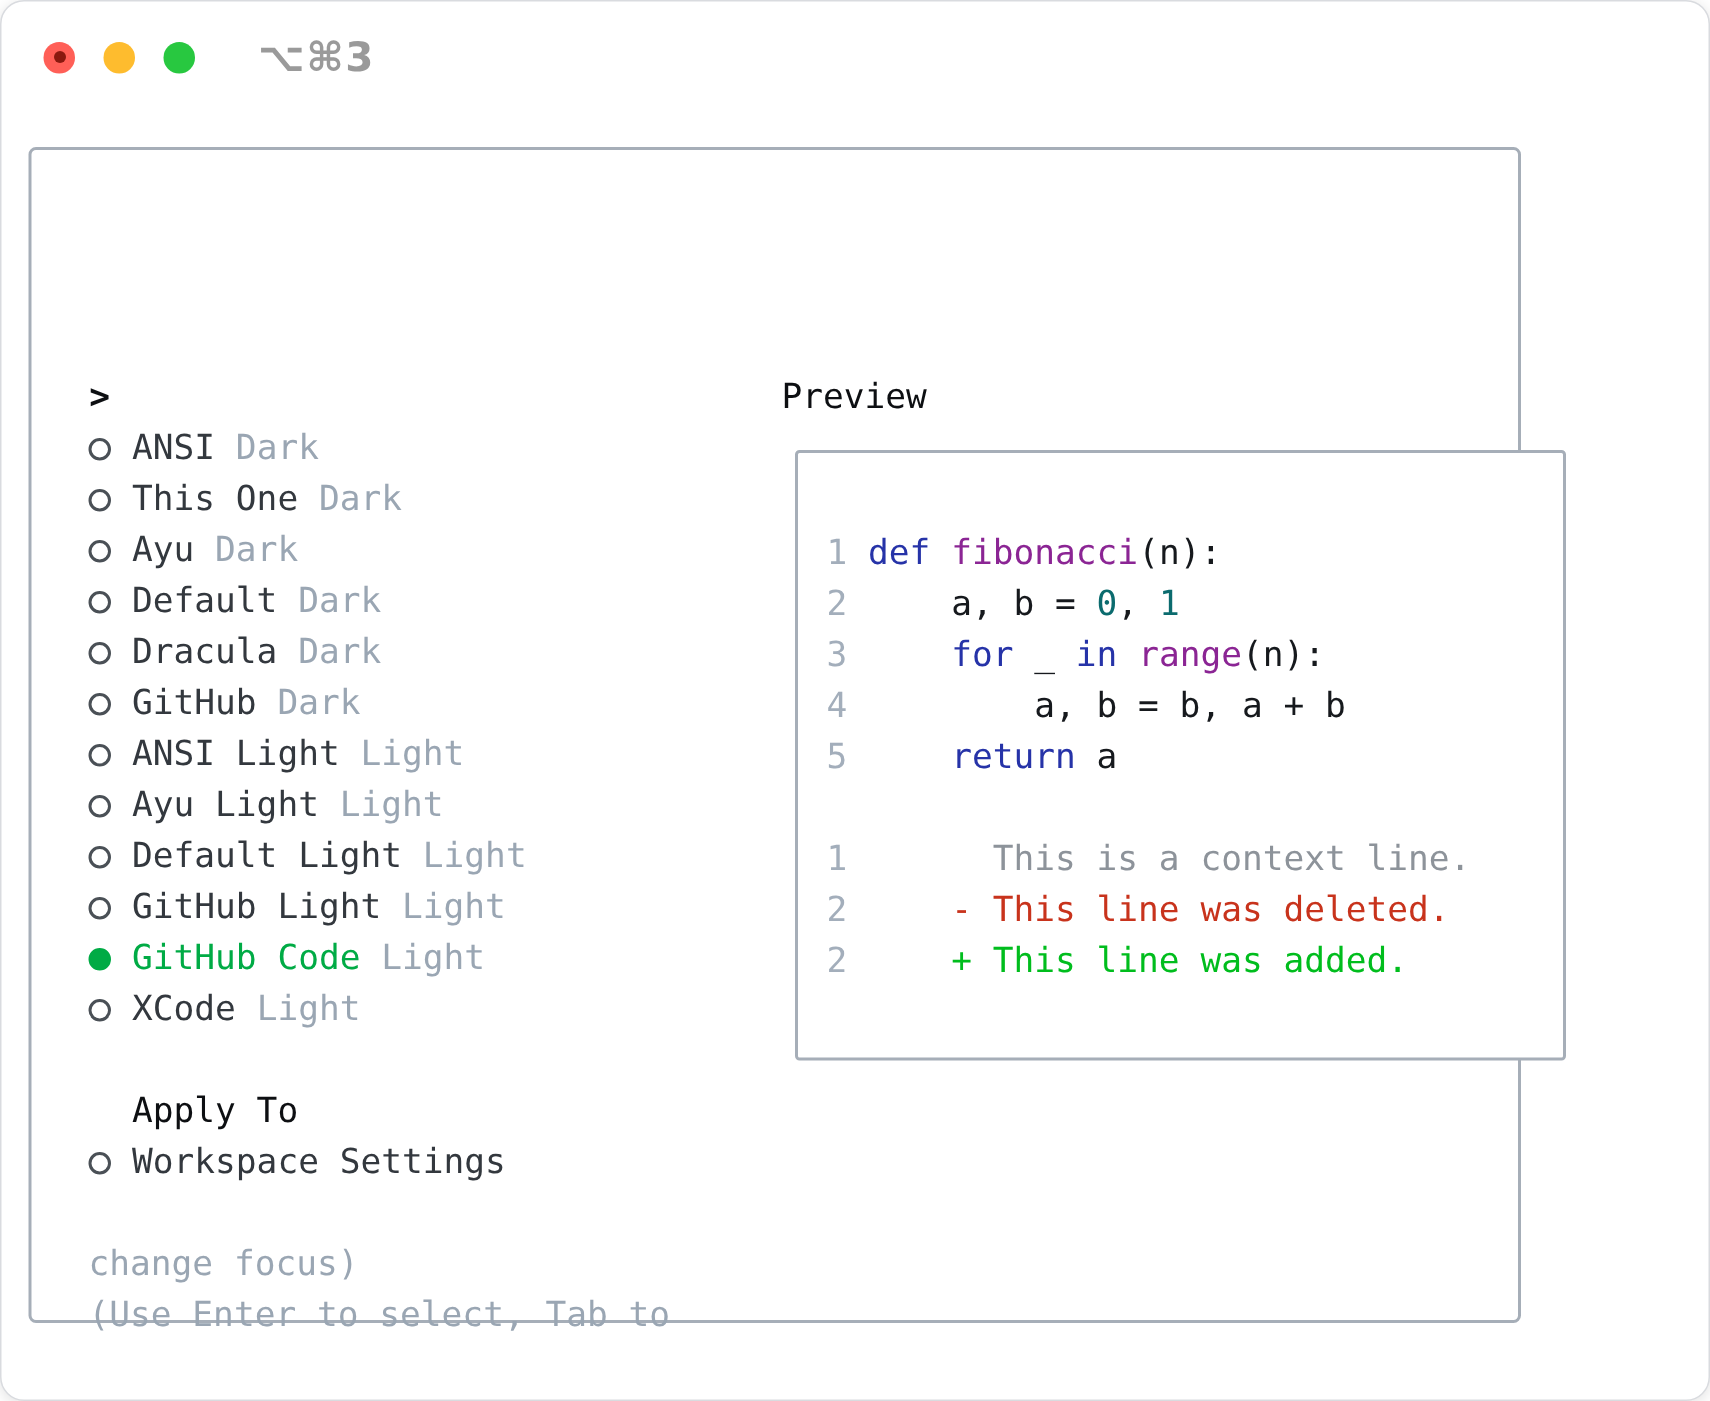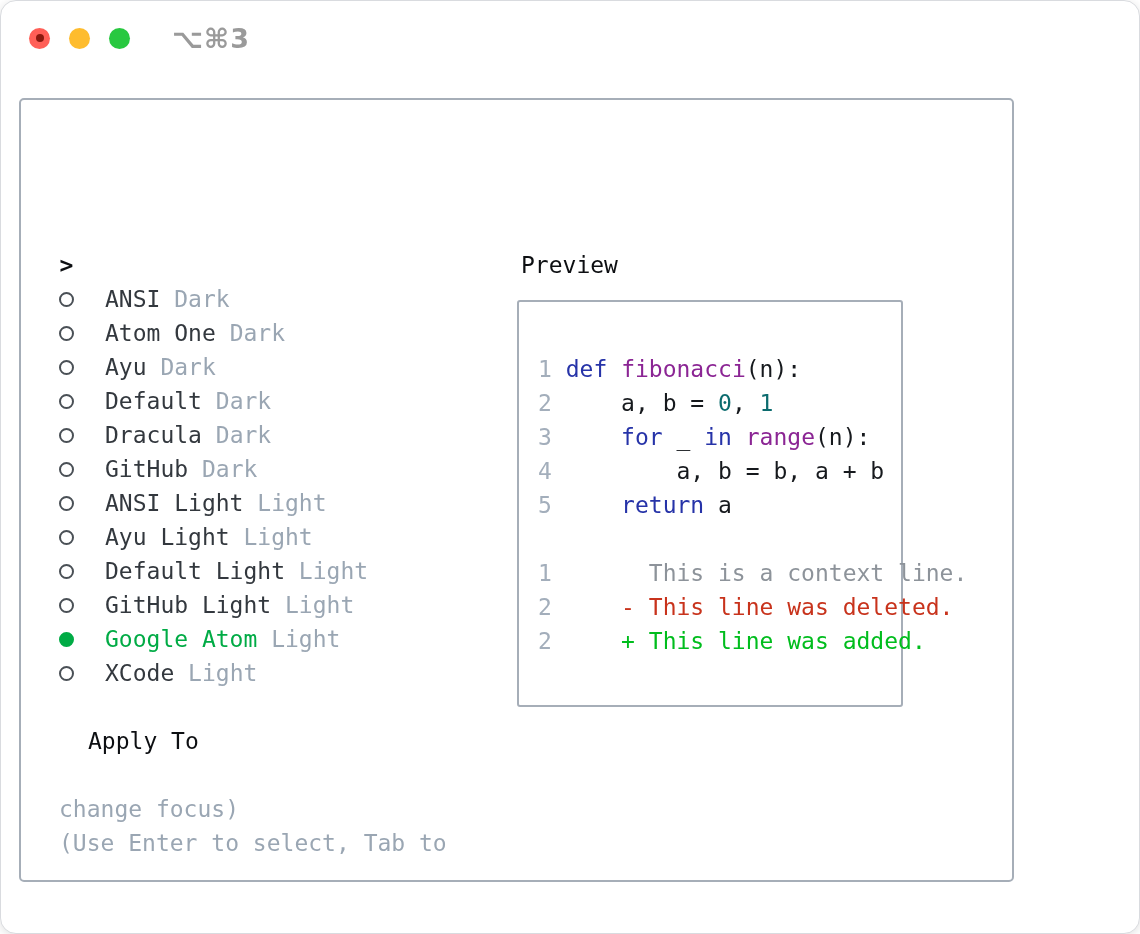--- a/index.html
+++ b/index.html
@@ -22,27 +22,27 @@
   .panel{position:absolute;left:18px;top:97px;width:995px;height:784px;border:2px solid var(--border-gray);border-radius:5px;background:#fff;}
   
   .left{position:absolute;left:38px;top:148px;font-size:23px;}
   .row{height:34px;line-height:34px;display:flex;align-items:center;white-space:pre;}
   .iconbox{width:15px;height:15px;margin-right:14px;flex:0 0 auto;display:flex;align-items:center;justify-content:center;}
   .prompt{font-weight:bold;color:var(--heading-black);font-size:23px;}
   .h{font-weight:bold;color:var(--heading-black);}
   .ah{color:var(--heading-black);}
   .radio{width:15px;height:15px;margin-right:14px;flex:0 0 auto;border:2px solid var(--radio-ring);border-radius:50%;}
   .radio.sel{background:var(--accent-green);border-color:var(--accent-green);}
-  .tname{color:var(--text-dark);margin-left:17px;}
+  .tname{color:var(--text-dark);}
   .tname.sel{color:var(--accent-green);}
   .ttag{color:var(--dim-gray);}
   .hint{color:var(--dim-gray);}
   
   .preview-title{position:absolute;left:500px;top:148px;height:34px;line-height:34px;font-size:23px;font-weight:normal;color:var(--heading-black);}
-  .pbox{position:absolute;left:496px;top:200px;width:386px;height:407px;border:2px solid var(--border-gray);border-radius:3px;background:#fff;}
+  .pbox{position:absolute;left:509px;top:200px;width:514px;height:407px;border:2px solid var(--border-gray);border-radius:3px;background:#fff;}
   #code{padding:50px 0 0 19px;font-size:23px;}
   .cline{height:34px;line-height:34px;white-space:pre;}
   .sg-n{color:var(--linenum-gray);}
   .sg-k{color:var(--keyword-blue);}
   .sg-f{color:var(--function-purple);}
   .sg-p{color:var(--code-plain);}
   .sg-l{color:var(--literal-teal);}
   .sg-c{color:var(--context-gray);}
   .sg-d{color:var(--deleted-red);}
   .sg-a{color:var(--added-green);}
@@ -59,41 +59,42 @@
   </div>
 
   <div class="panel">
     <div class="left">
       <div class="row">
         <span class="iconbox prompt">&gt;</span>
       </div>
 
       <div id="theme-list">
           <div class="row"><span class="radio"></span><span class="tname">ANSI</span><span class="ttag"> Dark</span></div>
-          <div class="row"><span class="radio"></span><span class="tname">Atom One</span><span class="ttag"> Dark</span></div>
+          <div class="row"><span class="radio"></span><span class="tname">This One</span><span class="ttag"> Dark</span></div>
           <div class="row"><span class="radio"></span><span class="tname">Ayu</span><span class="ttag"> Dark</span></div>
           <div class="row"><span class="radio"></span><span class="tname">Default</span><span class="ttag"> Dark</span></div>
           <div class="row"><span class="radio"></span><span class="tname">Dracula</span><span class="ttag"> Dark</span></div>
           <div class="row"><span class="radio"></span><span class="tname">GitHub</span><span class="ttag"> Dark</span></div>
           <div class="row"><span class="radio"></span><span class="tname">ANSI Light</span><span class="ttag"> Light</span></div>
           <div class="row"><span class="radio"></span><span class="tname">Ayu Light</span><span class="ttag"> Light</span></div>
           <div class="row"><span class="radio"></span><span class="tname">Default Light</span><span class="ttag"> Light</span></div>
           <div class="row"><span class="radio"></span><span class="tname">GitHub Light</span><span class="ttag"> Light</span></div>
-          <div class="row"><span class="radio sel"></span><span class="tname sel">Google Atom</span><span class="ttag"> Light</span></div>
+          <div class="row"><span class="radio sel"></span><span class="tname sel">GitHub Code</span><span class="ttag"> Light</span></div>
           <div class="row"><span class="radio"></span><span class="tname">XCode</span><span class="ttag"> Light</span></div>
         </div>
 
       <div class="row"></div>
 
       <div class="row">
         <span class="iconbox"></span>
         <span class="ah">Apply To</span>
       </div>
 
       <div id="apply-list">
+          <div class="row"><span class="radio"></span><span class="tname">Workspace Settings</span></div>
         </div>
 
       <div class="row"></div>
 
       <div class="row hint">change focus)</div>
       <div class="row hint">(Use Enter to select, Tab to</div>
     </div>
 
     <div class="preview-title">Preview</div>
     <div class="pbox">

